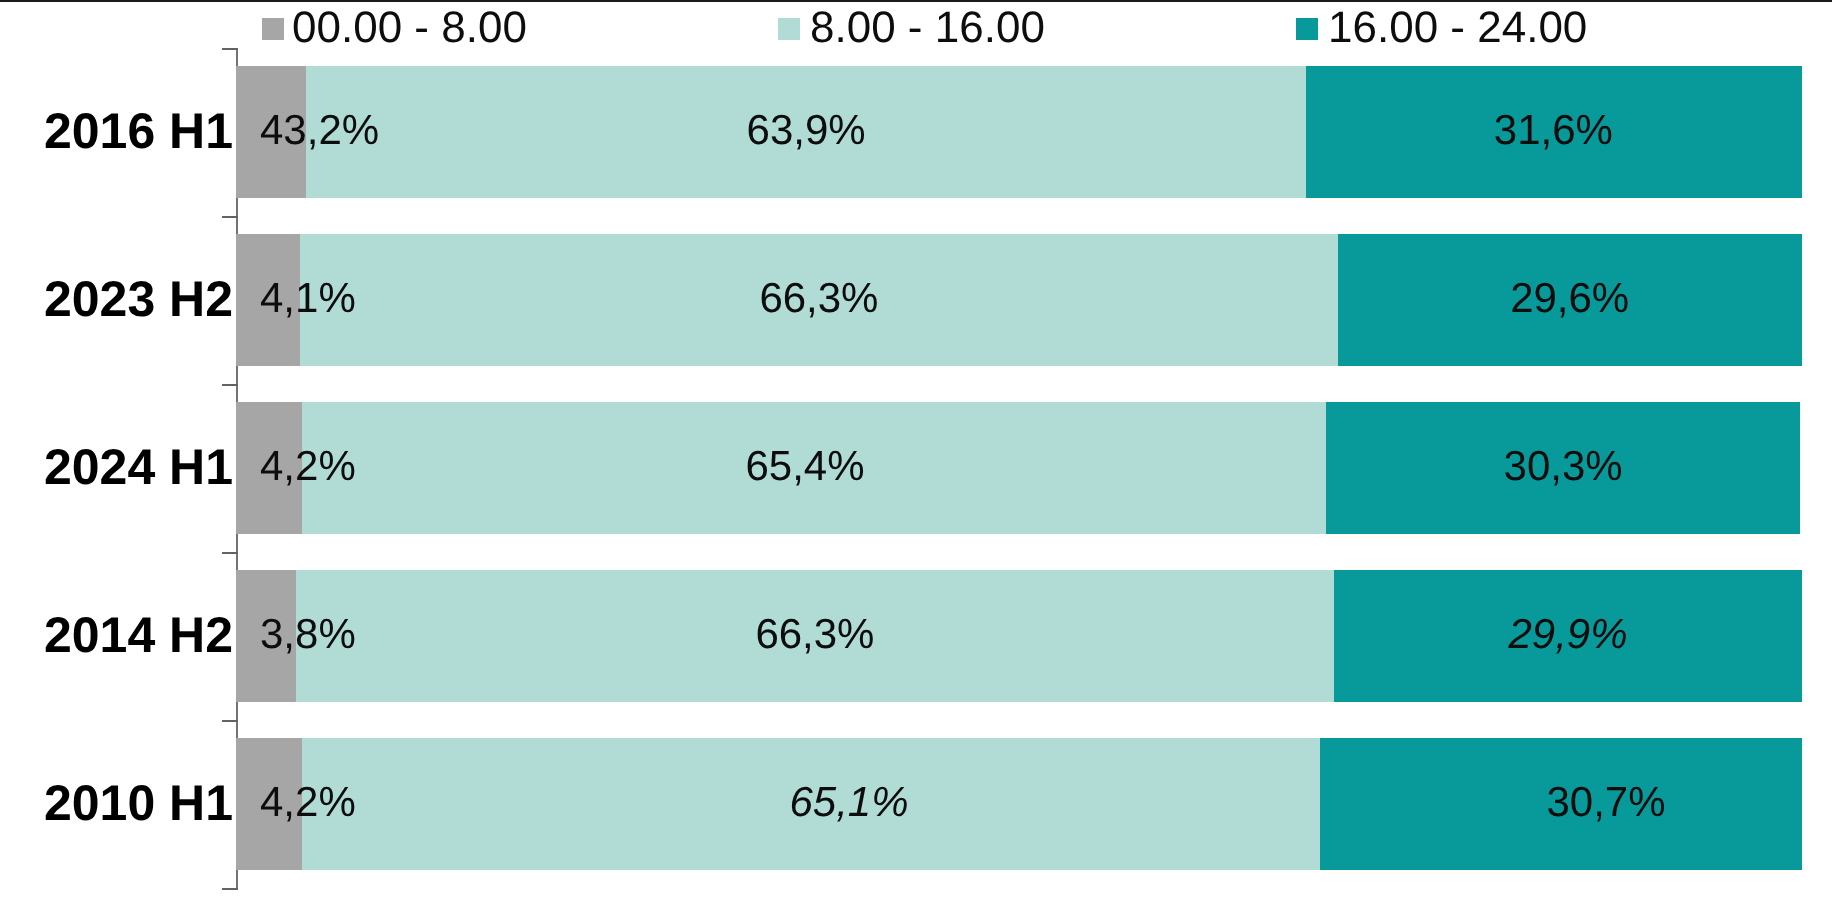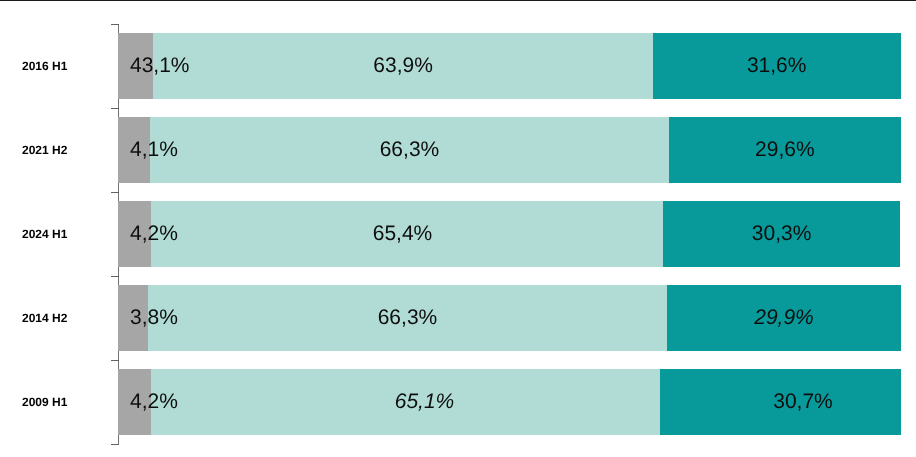--- a/index.html
+++ b/index.html
@@ -29,48 +29,62 @@
   .tick{position:absolute;left:111.2px;width:7.6px;height:1.2px;background:#636363;}
 
   .plot{position:absolute;left:118px;top:24px;width:782.7px;height:420px;}
   .bar-row{position:absolute;left:0;width:782.7px;height:65.8px;}
   .seg{position:absolute;top:0;height:65.8px;}
   .seg-label{position:absolute;top:22.4px;font-size:21px;line-height:21px;
              color:#0d0d0d;white-space:nowrap;}
   .seg-label.centered{text-align:center;}
   .seg-label.first{left:12px;}
 
-  .cat-label{position:absolute;left:21.6px;font-size:12px;font-weight:bold;
+  .cat-label{position:absolute;left:21.6px;font-size:25px;font-weight:bold;
              line-height:20px;color:#000000;white-space:nowrap;}
 </style>
 </head>
 <body>
 
 <div id="root">
 
   <div class="top-rule"></div>
 
+  <div class="legend">
+    <div class="legend-item">
+      <span class="legend-swatch" style="background: rgb(166, 166, 166);"></span>
+      <span class="legend-label">00.00 - 8.00</span>
+    </div>
+    <div class="legend-item">
+      <span class="legend-swatch" style="background: rgb(176, 220, 213);"></span>
+      <span class="legend-label">8.00 - 16.00</span>
+    </div>
+    <div class="legend-item">
+      <span class="legend-swatch" style="background: rgb(8, 154, 154);"></span>
+      <span class="legend-label">16.00 - 24.00</span>
+    </div>
+  </div>
 
   <div class="axis-line"></div>
 
   <div id="ticks">
       <div class="tick" style="top: 23.5px;"></div>
       <div class="tick" style="top: 107.5px;"></div>
       <div class="tick" style="top: 191.5px;"></div>
       <div class="tick" style="top: 275.5px;"></div>
       <div class="tick" style="top: 359.5px;"></div>
       <div class="tick" style="top: 443.5px;"></div>
     </div>
 
   <div class="plot">
     <div class="bar-row" style="top: 9px;">
       <div class="seg" style="left: 0px; width: 35.2215px; background: rgb(166, 166, 166);"></div>
       <div class="seg" style="left: 35.2215px; width: 500.145px; background: rgb(176, 220, 213);"></div>
       <div class="seg" style="left: 535.367px; width: 247.333px; background: rgb(8, 154, 154);"></div>
-      <span class="seg-label first">43,1%</span>
+      <span class="seg-label first">43,2%</span>
       <span class="seg-label centered" style="left: 35.2215px; width: 500.145px;">63,9%</span>
       <span class="seg-label centered" style="left: 535.367px; width: 247.333px;">31,6%</span>
     </div>
     <div class="bar-row" style="top: 93px;">
       <div class="seg" style="left: 0px; width: 32.0907px; background: rgb(166, 166, 166);"></div>
       <div class="seg" style="left: 32.0907px; width: 518.93px; background: rgb(176, 220, 213);"></div>
       <div class="seg" style="left: 551.021px; width: 231.679px; background: rgb(8, 154, 154);"></div>
       <span class="seg-label first">4,1%</span>
       <span class="seg-label centered" style="left: 32.0907px; width: 518.93px;">66,3%</span>
       <span class="seg-label centered" style="left: 551.021px; width: 231.679px;">29,6%</span>
@@ -95,18 +109,18 @@
       <div class="seg" style="left: 0px; width: 32.8734px; background: rgb(166, 166, 166);"></div>
       <div class="seg" style="left: 32.8734px; width: 509.538px; background: rgb(176, 220, 213);"></div>
       <div class="seg" style="left: 542.411px; width: 240.289px; background: rgb(8, 154, 154);"></div>
       <span class="seg-label first">4,2%</span>
       <span class="seg-label centered" style="left: 36px; width: 541px; font-style: italic;">65,1%</span>
       <span class="seg-label centered" style="left: 542.411px; width: 286px;">30,7%</span>
     </div>
   </div>
 
   <div class="cat-label" style="top: 56.3px;">2016 H1</div>
-  <div class="cat-label" style="top: 140.3px;">2021 H2</div>
+  <div class="cat-label" style="top: 140.3px;">2023 H2</div>
   <div class="cat-label" style="top: 224.3px;">2024 H1</div>
   <div class="cat-label" style="top: 308.3px;">2014 H2</div>
-  <div class="cat-label" style="top: 392.3px;">2009 H1</div>
+  <div class="cat-label" style="top: 392.3px;">2010 H1</div>
 
 </div>
 
 </body></html>

